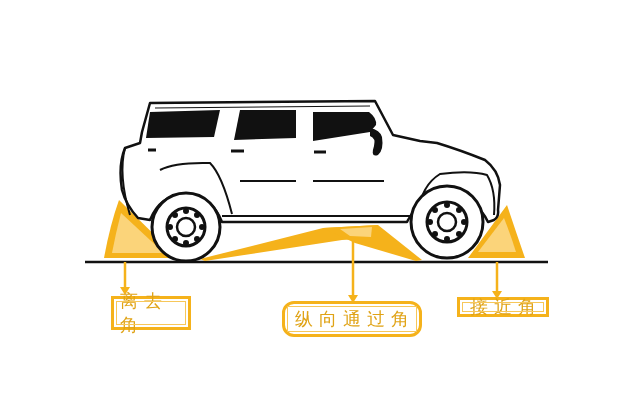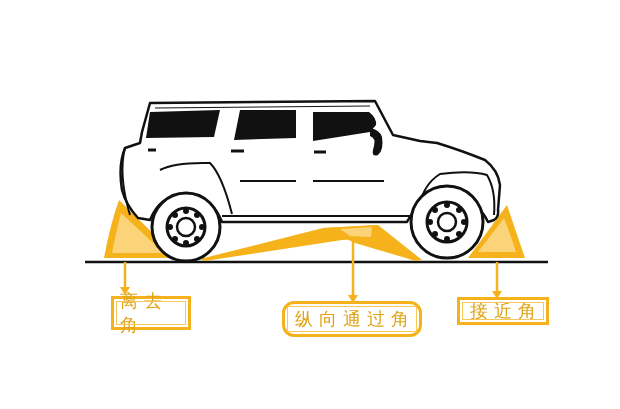--- a/index.html
+++ b/index.html
@@ -112,16 +112,16 @@
   </svg>
 
   <div class="label-box" style="left:88px; top:296px; width:80px; height:34px;margin-left:23px;">
     <span>离去角</span>
   </div>
 
   <div class="label-box" style="left:282px; top:301px; width:140px; height:36px;border-radius:12px;">
     <span>纵向通过角</span>
   </div>
 
-  <div class="label-box" style="left:457px; top:297px; width:92px; height:28px;">
+  <div class="label-box" style="left:457px; top:297px; width:92px; height:20px;">
     <span>接近角</span>
   </div>
 </div>
 
 </body></html>

